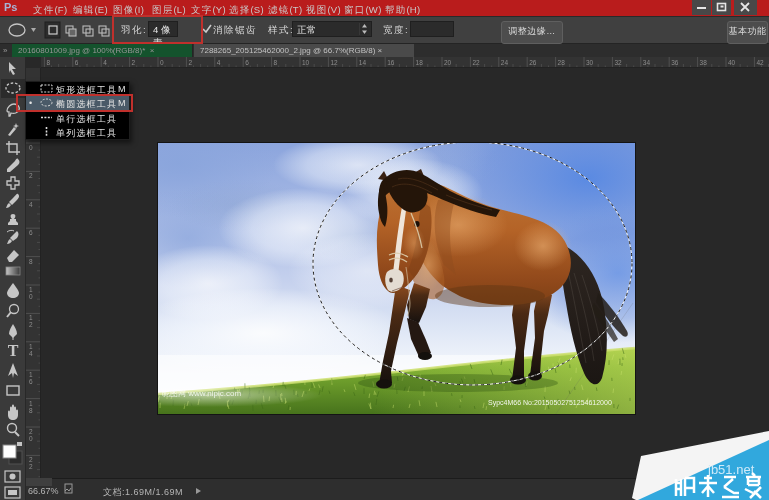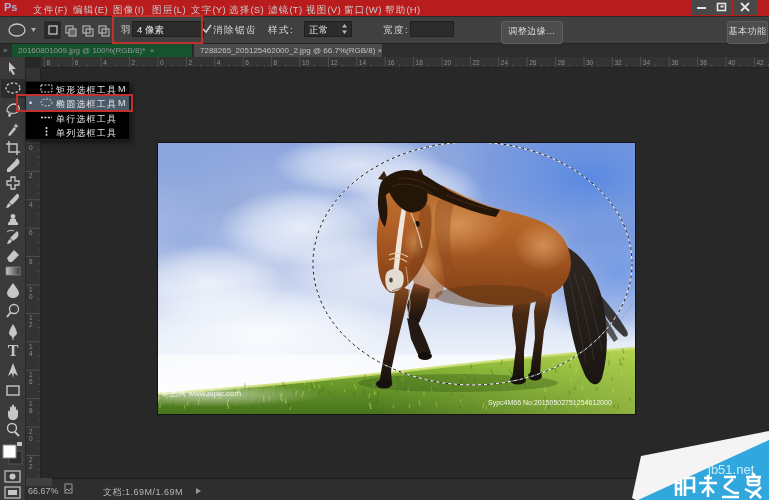--- a/index.html
+++ b/index.html
@@ -21,21 +21,21 @@
   border-radius:3px; color:#ddd; font-size:9px; text-align:center; padding-top:3px; letter-spacing:0.5px; }
 #redbox1 { position:absolute; left:112px; top:15px; width:91px; height:29px;
   border:2px solid #c0302c; z-index:60; }
 #redbox2 { position:absolute; left:16px; top:94px; width:117px; height:18px;
   border:2px solid #c0302c; z-index:60; }
 #tabbar { position:absolute; left:0; top:44px; width:769px; height:13px; background:#2d2d2d; }
 #tabbar .chev { position:absolute; left:3px; top:2px; color:#999; font-size:8px; }
 .tab { position:absolute; top:0; height:13px; font-size:8px; white-space:nowrap; overflow:hidden;
   padding:2px 4px 0 6px; }
 #tab1 { left:12px; width:181px; background:#14532d; color:#969696; border-right:1px solid #242424; }
-#tab2 { left:194px; width:188px; background:#4a4a4a; color:#c2c2c2; }
+#tab2 { left:194px; width:220px; background:#4a4a4a; color:#c2c2c2; }
 #flyout { position:absolute; left:25px; top:81px; width:105px; height:59px; background:#000000;
   border:1px solid #1d1d1d; box-shadow:2px 3px 5px rgba(0,0,0,0.5); z-index:50; }
 .frow { position:relative; height:14.3px; color:#e3e3e3; font-size:9px; }
 .frow svg { position:absolute; left:14px; top:2px; }
 .frow span { position:absolute; left:30px; top:2px; letter-spacing:1.2px; }
 .frow b { position:absolute; left:92px; top:2px; font-weight:normal; }
 .frow i { position:absolute; left:3px; top:2px; font-style:normal; font-size:9px; }
 .frow.sel { background:#4a5a68; }
 #statusbar { position:absolute; left:26px; top:478px; width:743px; height:22px; background:#2e2e2e;
   border-top:1px solid #1c1c1c; }
@@ -77,27 +77,27 @@
   <rect x="45" y="5" width="15" height="16" fill="#2c2c2c" stroke="#1f1f1f"></rect>
   <rect x="49" y="9" width="8" height="8" fill="none" stroke="#cccccc" stroke-width="1.2"></rect>
   <rect x="66" y="9" width="7" height="7" fill="none" stroke="#bbbbbb" stroke-width="1.1"></rect>
   <rect x="69" y="12" width="7" height="7" fill="#666" stroke="#bbbbbb" stroke-width="1.1"></rect>
   <rect x="83" y="9" width="7" height="7" fill="none" stroke="#bbbbbb" stroke-width="1.1"></rect>
   <rect x="86" y="12" width="7" height="7" fill="none" stroke="#bbbbbb" stroke-width="1.1"></rect>
   <rect x="99" y="9" width="7" height="7" fill="none" stroke="#bbbbbb" stroke-width="1.1"></rect>
   <rect x="102" y="12" width="7" height="7" fill="none" stroke="#bbbbbb" stroke-width="1.1"></rect>
  </svg>
  <span class="olbl" style="left:121px">羽化:</span>
- <span class="oinput" style="left:132px;width:72px">4 像素</span>
+ <span class="oinput" style="left:148px;width:30px">4 像素</span>
  <svg width="10" height="10" style="position:absolute;left:202px;top:7px">
         <path d="M1,5 L4,8 L9,1" stroke="#ccc" stroke-width="1.6" fill="none"></path>
       </svg>
  <span class="olbl" style="left:213px">消除锯齿</span>
  <span class="olbl" style="left:268px">样式:</span>
- <span class="oinput" style="left:304px;width:48px">正常<svg width="11" height="14" style="position:absolute;right:1px;top:0">
+ <span class="oinput" style="left:292px;width:80px">正常<svg width="11" height="14" style="position:absolute;right:1px;top:0">
           <path d="M0,1 L0,13" stroke="#444"></path>
           <path d="M5.5,2 L8,5.5 L3,5.5 Z" fill="#bbb"></path>
           <path d="M5.5,12 L8,8.5 L3,8.5 Z" fill="#bbb"></path>
         </svg></span>
  <span class="olbl" style="left:383px">宽度:</span>
  <span class="oinput" style="left:410px;width:44px"></span>
  <span class="obtn" style="left:501px;width:62px">调整边缘…</span>
  <span class="obtn" style="left:727px;width:41px">基本功能</span>
 </div>
   <div id="tabbar">

